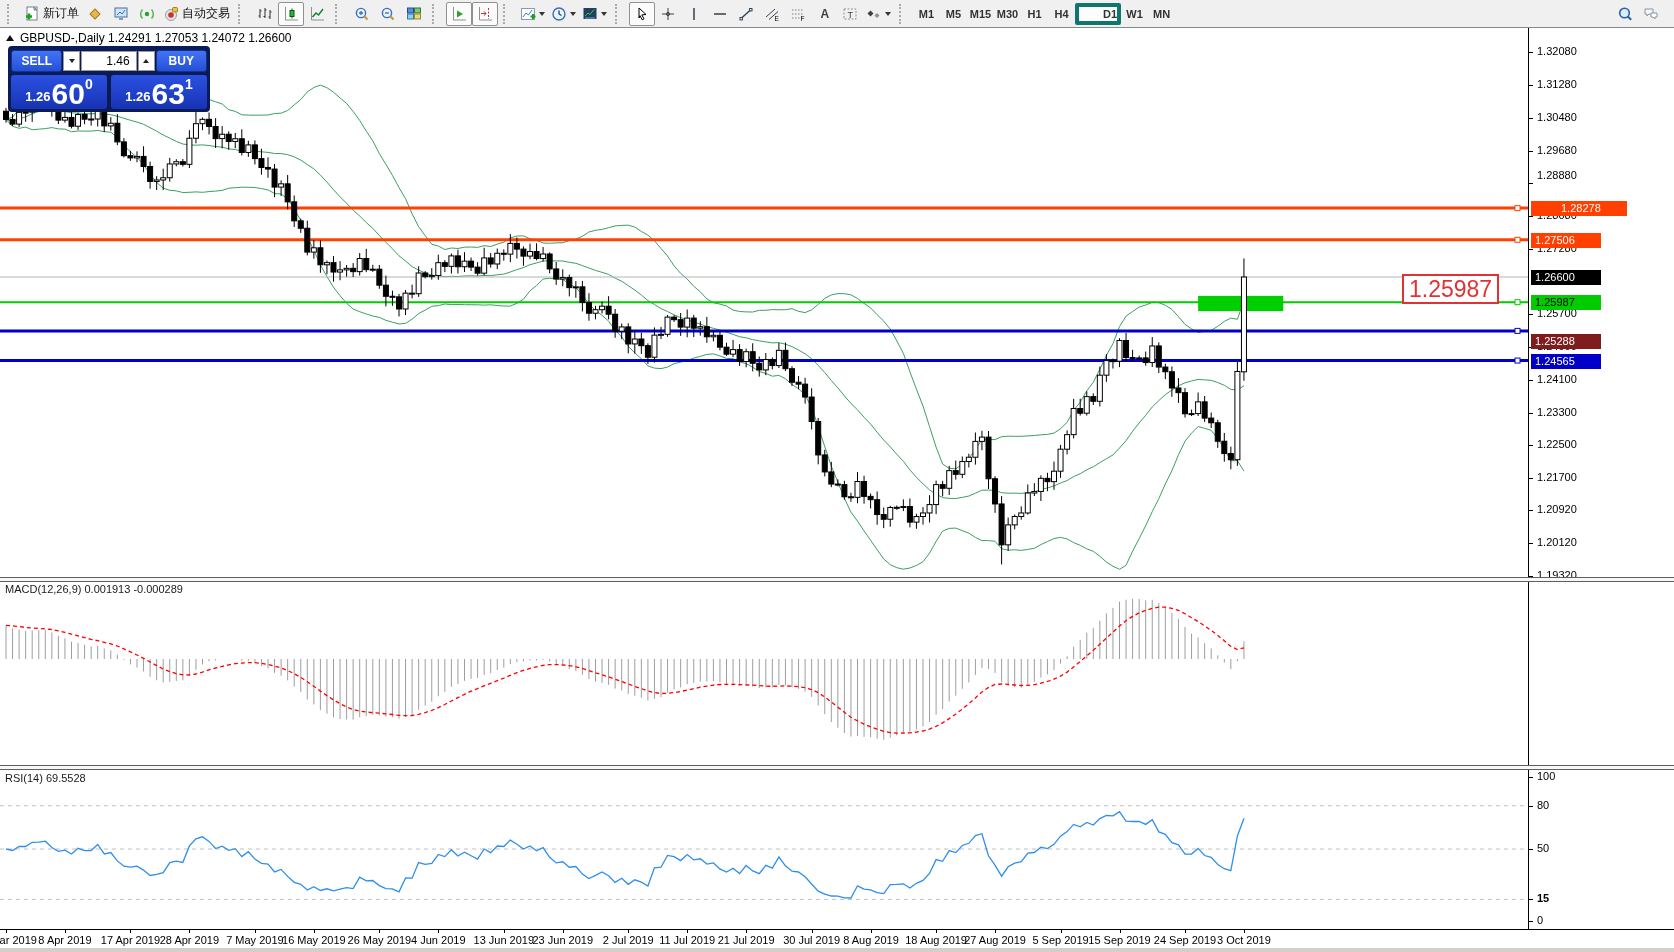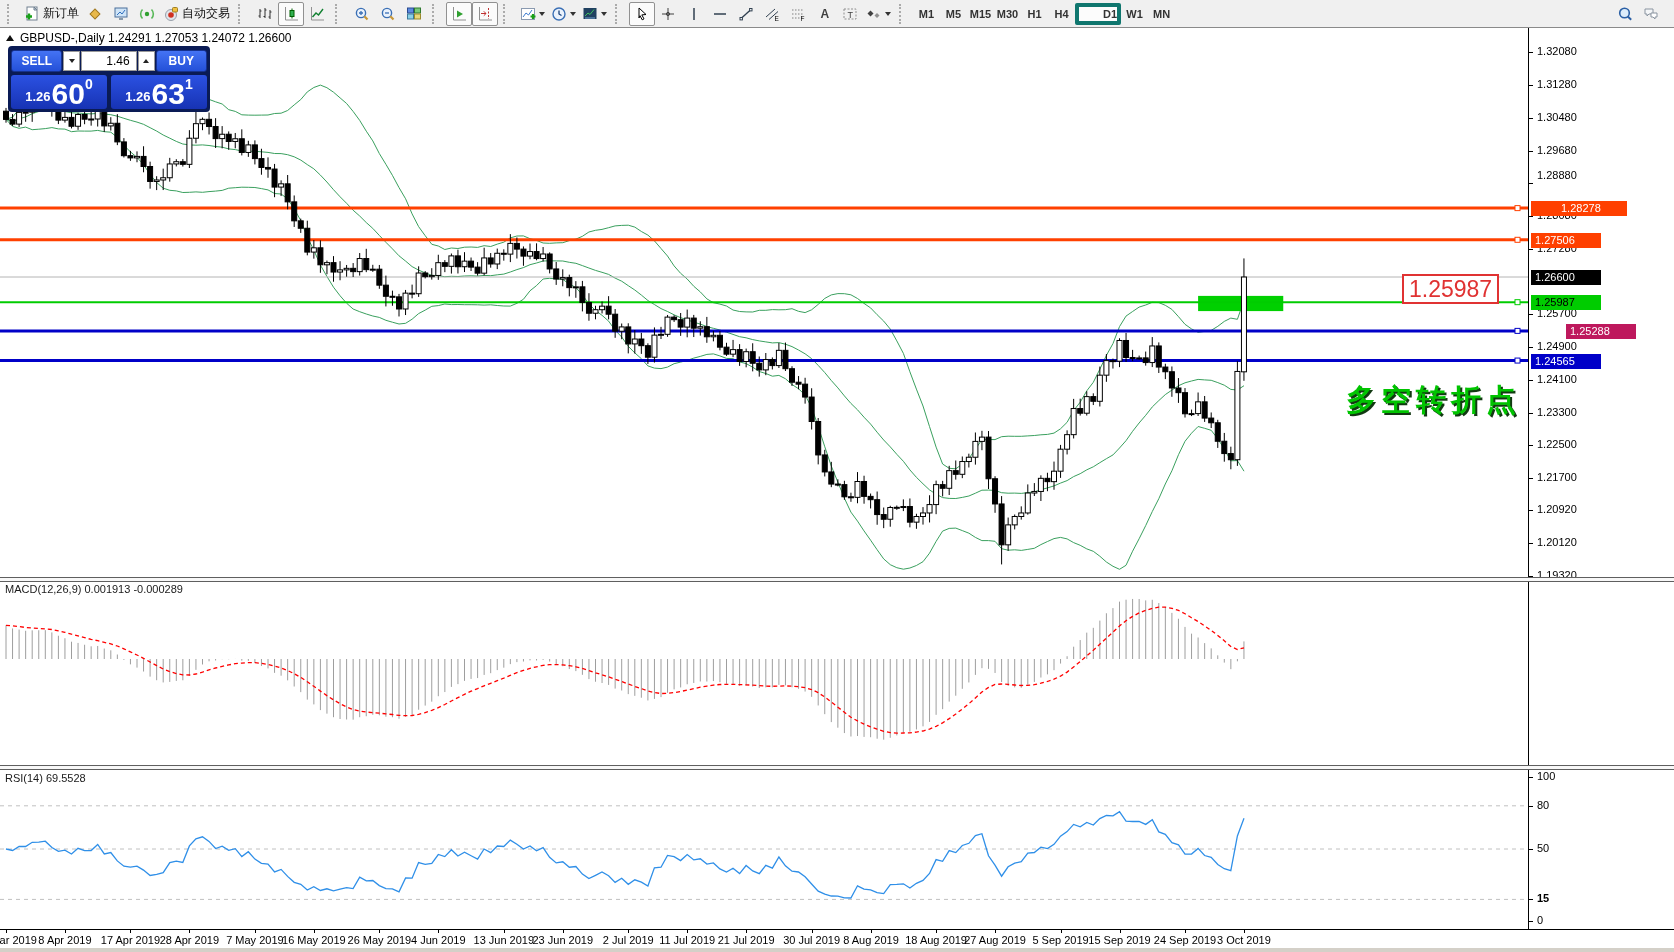--- a/index.html
+++ b/index.html
@@ -753,21 +753,20 @@
       </div>
       <div class="pbox">
         <span class="sm">1.26</span>
         <span class="bg">63</span>
         <span class="sp">1</span>
       </div>
     </div>
   </div>
 
   <div class="price-callout">1.25987</div>
-  <div class="annotation">多空转折点</div>
 
   <div class="sep" style="top:577px"></div>
   <div class="sep" style="top:765px"></div>
 
   <svg class="layer" id="svg-macd" style="top:581px" width="1528" height="184">
       <g>
         <line x1="6" y1="78" x2="6" y2="44.268000000000384" stroke="#9e9e9e" stroke-width="1"></line>
         <line x1="12.55" y1="78" x2="12.55" y2="47.448354188035694" stroke="#9e9e9e" stroke-width="1"></line>
         <line x1="19.1" y1="78" x2="19.1" y2="48.57805306255762" stroke="#9e9e9e" stroke-width="1"></line>
         <line x1="25.65" y1="78" x2="25.65" y2="49.772126869517656" stroke="#9e9e9e" stroke-width="1"></line>
@@ -1001,21 +1000,21 @@
       <div class="tick-dash" style="top: 482px;"></div>
       <span class="tick-label" style="top: 475px;">1.20920</span>
       <div class="tick-dash" style="top: 515px;"></div>
       <span class="tick-label" style="top: 508px;">1.20120</span>
       <div class="tick-dash" style="top: 548px;"></div>
       <span class="tick-label" style="top: 541px;">1.19320</span>
       <div class="price-tag" style="top: 173px; background: rgb(255, 64, 0); color: rgb(255, 255, 255); padding-left: 30px;">1.28278</div>
       <div class="price-tag" style="top: 205px; background: rgb(255, 64, 0); color: rgb(255, 255, 255);">1.27506</div>
       <div class="price-tag" style="top: 242px; background: rgb(0, 0, 0); color: rgb(255, 255, 255);">1.26600</div>
       <div class="price-tag" style="top: 267px; background: rgb(0, 204, 0); color: rgb(0, 0, 0);">1.25987</div>
-      <div class="price-tag" style="top: 296px; background: #be185d; color: rgb(255, 255, 255); margin-left: 35px;">1.25288</div>
+      <div class="price-tag" style="top: 306px; background: #7f1d1d; color: rgb(255, 255, 255);">1.25288</div>
       <div class="price-tag" style="top: 326px; background: rgb(0, 0, 200); color: rgb(255, 255, 255);">1.24565</div>
     </div>
   <div class="axis-col" id="axis-rsi" style="top:769px;height:161px">
       <div class="tick-dash" style="top: 8px;"></div>
       <span class="tick-label" style="top: 1px;">100</span>
       <div class="tick-dash" style="top: 37px;"></div>
       <span class="tick-label" style="top: 30px;">80</span>
       <div class="tick-dash" style="top: 80px;"></div>
       <span class="tick-label" style="top: 73px;">50</span>
       <div class="tick-dash" style="top: 130px;"></div>

